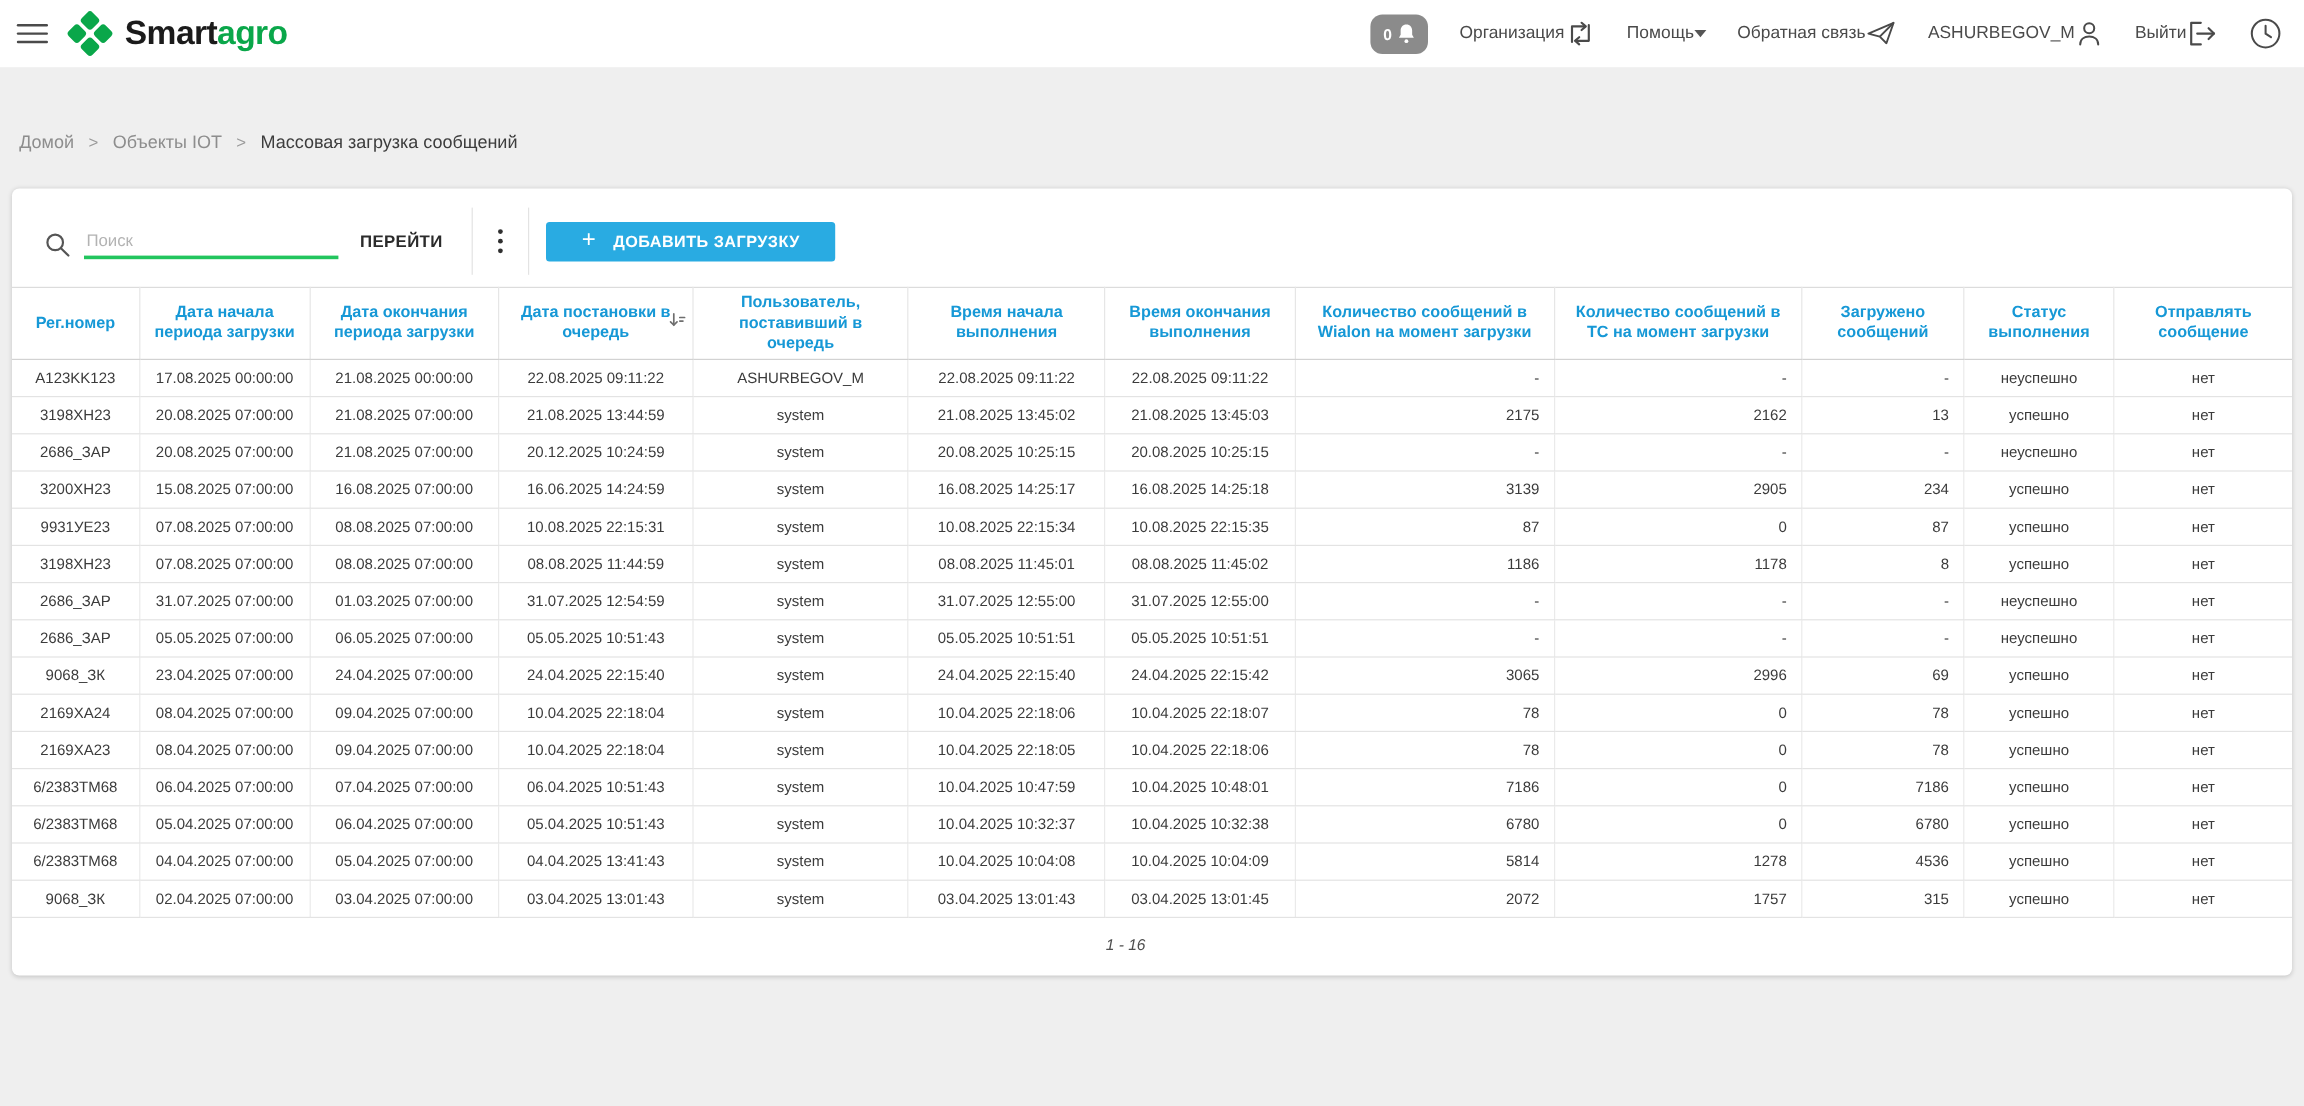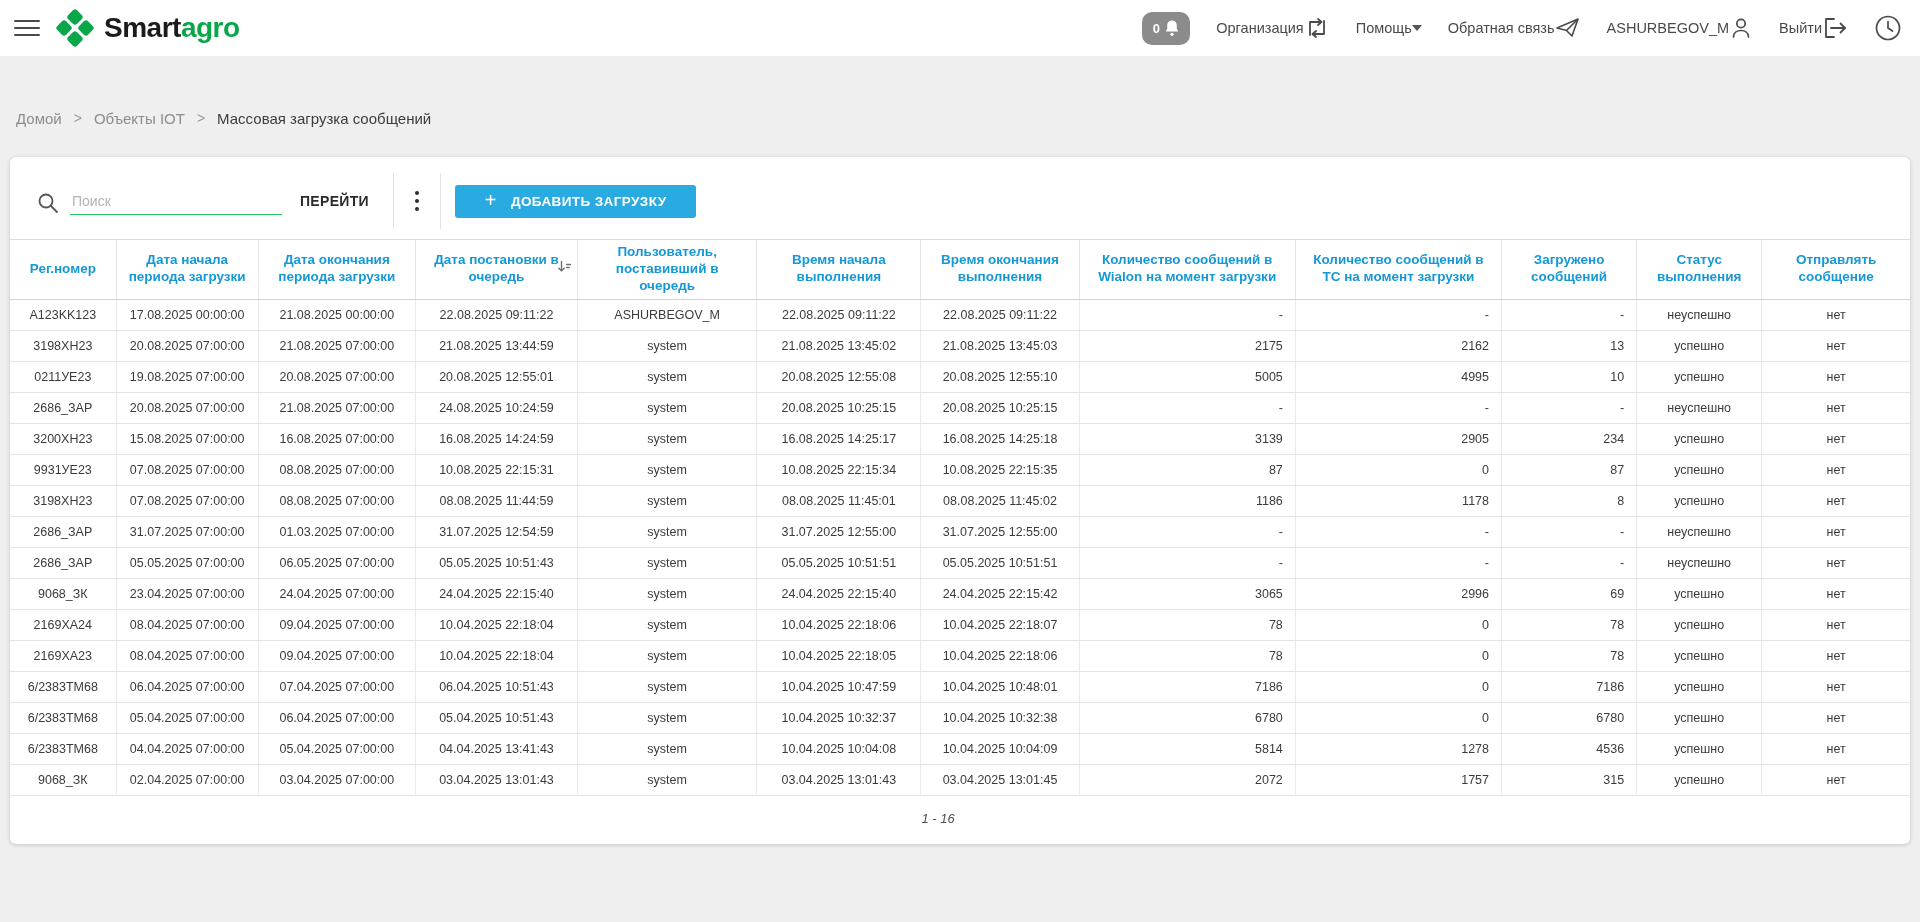--- a/index.html
+++ b/index.html
@@ -31,21 +31,21 @@
   .breadcrumb .sep { color:#9a9a9a; font-size:14px; }
   .breadcrumb .current { color:#3d3d3d; cursor:default; }
 
   
   .card { margin:16px 10px 0 10px; background:#fff; border-radius:6px;
     box-shadow:0 1px 4px rgba(0,0,0,.18); padding-bottom:4px; }
 
   
   .toolbar { display:flex; align-items:center; height:82px; padding:6px 0 0 26px; }
   .search-wrap { display:flex; align-items:flex-end; gap:10px; }
-  .search-input { border:none; outline:none; border-bottom:1px solid #22c55e;
+  .search-input { border:none; outline:none; border-bottom:3px solid #22c55e;
     width:212px; font-size:14px; padding:5px 2px; color:#333; background:transparent;
     font-family:"Liberation Sans", sans-serif; }
   .search-input::placeholder { color:#b3b3b3; }
   .go-btn { background:none; border:none; font-family:"Liberation Sans", sans-serif;
     font-weight:700; font-size:14px; color:#2b2b2b; padding:8px 18px; cursor:pointer; letter-spacing:.3px; }
   .vdiv { width:1px; height:56px; background:#e3e3e3; margin:0 6px; }
   .kebab { width:34px; height:34px; display:flex; flex-direction:column; align-items:center;
     justify-content:center; gap:4px; cursor:pointer; background:none; border:none; }
   .kebab i { width:4px; height:4px; border-radius:50%; background:#2f2f2f; }
   .add-btn { margin-left:8px; background:#29abe2; color:#fff; border:none; border-radius:3px;
@@ -256,52 +256,38 @@
             <td>system</td>
             <td>21.08.2025 13:45:02</td>
             <td>21.08.2025 13:45:03</td>
             <td class="num">2175</td>
             <td class="num">2162</td>
             <td class="num">13</td>
             <td>успешно</td>
             <td>нет</td>
           </tr>
           <tr>
-            <td>0211УЕ23</td>
-            <td>19.08.2025 07:00:00</td>
-            <td>20.08.2025 07:00:00</td>
-            <td>20.08.2025 12:55:01</td>
-            <td>system</td>
-            <td>20.08.2025 12:55:08</td>
-            <td>20.08.2025 12:55:10</td>
-            <td class="num">5005</td>
-            <td class="num">4995</td>
-            <td class="num">10</td>
-            <td>успешно</td>
-            <td>нет</td>
-          </tr>
-          <tr>
             <td>2686_ЗАР</td>
             <td>20.08.2025 07:00:00</td>
             <td>21.08.2025 07:00:00</td>
-            <td>24.08.2025 10:24:59</td>
+            <td>20.12.2025 10:24:59</td>
             <td>system</td>
             <td>20.08.2025 10:25:15</td>
             <td>20.08.2025 10:25:15</td>
             <td class="num">-</td>
             <td class="num">-</td>
             <td class="num">-</td>
             <td>неуспешно</td>
             <td>нет</td>
           </tr>
           <tr>
             <td>3200ХН23</td>
             <td>15.08.2025 07:00:00</td>
             <td>16.08.2025 07:00:00</td>
-            <td>16.08.2025 14:24:59</td>
+            <td>16.06.2025 14:24:59</td>
             <td>system</td>
             <td>16.08.2025 14:25:17</td>
             <td>16.08.2025 14:25:18</td>
             <td class="num">3139</td>
             <td class="num">2905</td>
             <td class="num">234</td>
             <td>успешно</td>
             <td>нет</td>
           </tr>
           <tr>

